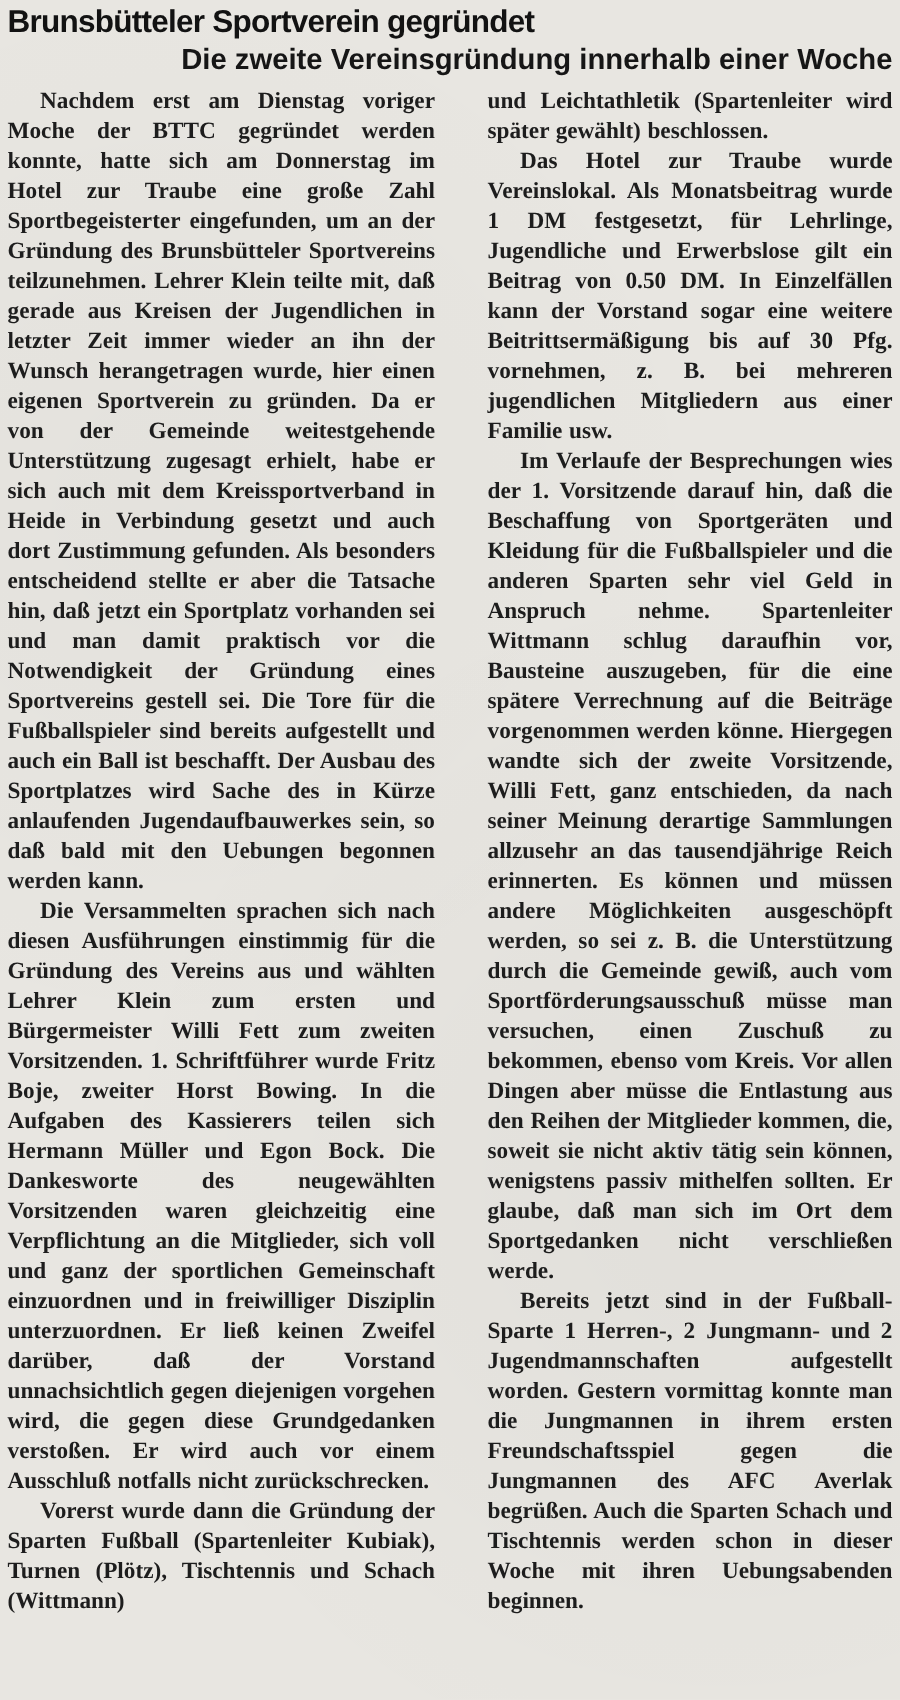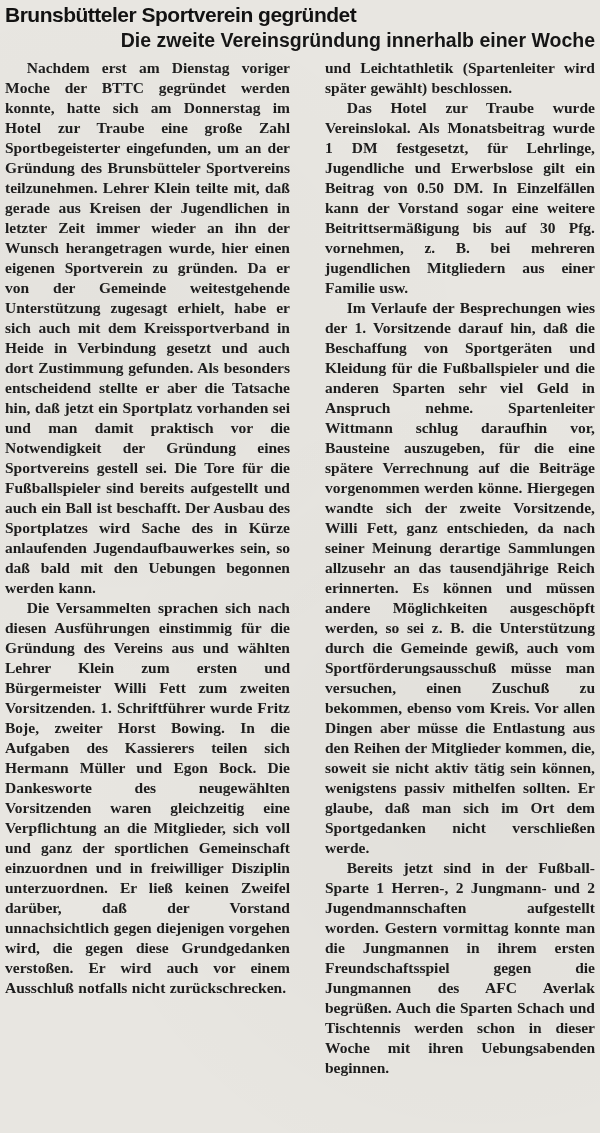--- a/index.html
+++ b/index.html
@@ -86,20 +86,21 @@
 
   <h1 class="headline">Brunsbütteler Sportverein gegründet</h1>
 
   <h2 class="subhead">Die zweite Vereinsgründung innerhalb einer Woche</h2>
 
   <div class="columns">
 
     <div class="col col-left">
         <p class="para indent">Nachdem erst am Dienstag voriger Moche der BTTC gegründet werden konnte, hatte sich am Donnerstag im Hotel zur Traube eine große Zahl Sportbegeisterter eingefunden, um an der Gründung des Brunsbütteler Sportvereins teilzunehmen. Lehrer Klein teilte mit, daß gerade aus Kreisen der Jugendlichen in letzter Zeit immer wieder an ihn der Wunsch herangetragen wurde, hier einen eigenen Sportverein zu gründen. Da er von der Gemeinde weitestgehende Unterstützung zugesagt erhielt, habe er sich auch mit dem Kreissportverband in Heide in Verbindung gesetzt und auch dort Zustimmung gefunden. Als besonders entscheidend stellte er aber die Tatsache hin, daß jetzt ein Sportplatz vorhanden sei und man damit praktisch vor die Notwendigkeit der Gründung eines Sportvereins gestell sei. Die Tore für die Fußballspieler sind bereits aufgestellt und auch ein Ball ist beschafft. Der Ausbau des Sportplatzes wird Sache des in Kürze anlaufenden Jugendaufbauwerkes sein, so daß bald mit den Uebungen begonnen werden kann.</p>
         <p class="para indent">Die Versammelten sprachen sich nach diesen Ausführungen einstimmig für die Gründung des Vereins aus und wählten Lehrer Klein zum ersten und Bürgermeister Willi Fett zum zweiten Vorsitzenden. 1. Schriftführer wurde Fritz Boje, zweiter Horst Bowing. In die Aufgaben des Kassierers teilen sich Hermann Müller und Egon Bock. Die Dankesworte des neugewählten Vorsitzenden waren gleichzeitig eine Verpflichtung an die Mitglieder, sich voll und ganz der sportlichen Gemeinschaft einzuordnen und in freiwilliger Disziplin unterzuordnen. Er ließ keinen Zweifel darüber, daß der Vorstand unnachsichtlich gegen diejenigen vorgehen wird, die gegen diese Grundgedanken verstoßen. Er wird auch vor einem Ausschluß notfalls nicht zurückschrecken.</p>
+        <p class="para indent">Vorerst wurde dann die Gründung der Sparten Fußball (Spartenleiter Kubiak), Turnen (Plötz), Tischtennis und Schach (Wittmann)</p>
       </div>
 
     <div class="divider"></div>
 
     <div class="col col-right">
       <div>
           <p class="para">und Leichtathletik (Spartenleiter wird später gewählt) beschlossen.</p>
           <p class="para indent">Das Hotel zur Traube wurde Vereinslokal. Als Monatsbeitrag wurde 1 DM festgesetzt, für Lehrlinge, Jugendliche und Erwerbslose gilt ein Beitrag von 0.50 DM. In Einzelfällen kann der Vorstand sogar eine weitere Beitrittsermäßigung bis auf 30 Pfg. vornehmen, z. B. bei mehreren jugendlichen Mitgliedern aus einer Familie usw.</p>
           <p class="para indent">Im Verlaufe der Besprechungen wies der 1. Vorsitzende darauf hin, daß die Beschaffung von Sportgeräten und Kleidung für die Fußballspieler und die anderen Sparten sehr viel Geld in Anspruch nehme. Spartenleiter Wittmann schlug daraufhin vor, Bausteine auszugeben, für die eine spätere Verrechnung auf die Beiträge vorgenommen werden könne. Hiergegen wandte sich der zweite Vorsitzende, Willi Fett, ganz entschieden, da nach seiner Meinung derartige Sammlungen allzusehr an das tausendjährige Reich erinnerten. Es können und müssen andere Möglichkeiten ausgeschöpft werden, so sei z. B. die Unterstützung durch die Gemeinde gewiß, auch vom Sportförderungsausschuß müsse man versuchen, einen Zuschuß zu bekommen, ebenso vom Kreis. Vor allen Dingen aber müsse die Entlastung aus den Reihen der Mitglieder kommen, die, soweit sie nicht aktiv tätig sein können, wenigstens passiv mithelfen sollten. Er glaube, daß man sich im Ort dem Sportgedanken nicht verschließen werde.</p>
           <p class="para indent">Bereits jetzt sind in der Fußball-Sparte 1 Herren-, 2 Jungmann- und 2 Jugendmannschaften aufgestellt worden. Gestern vormittag konnte man die Jungmannen in ihrem ersten Freundschaftsspiel gegen die Jungmannen des AFC Averlak begrüßen. Auch die Sparten Schach und Tischtennis werden schon in dieser Woche mit ihren Uebungsabenden beginnen.</p>

